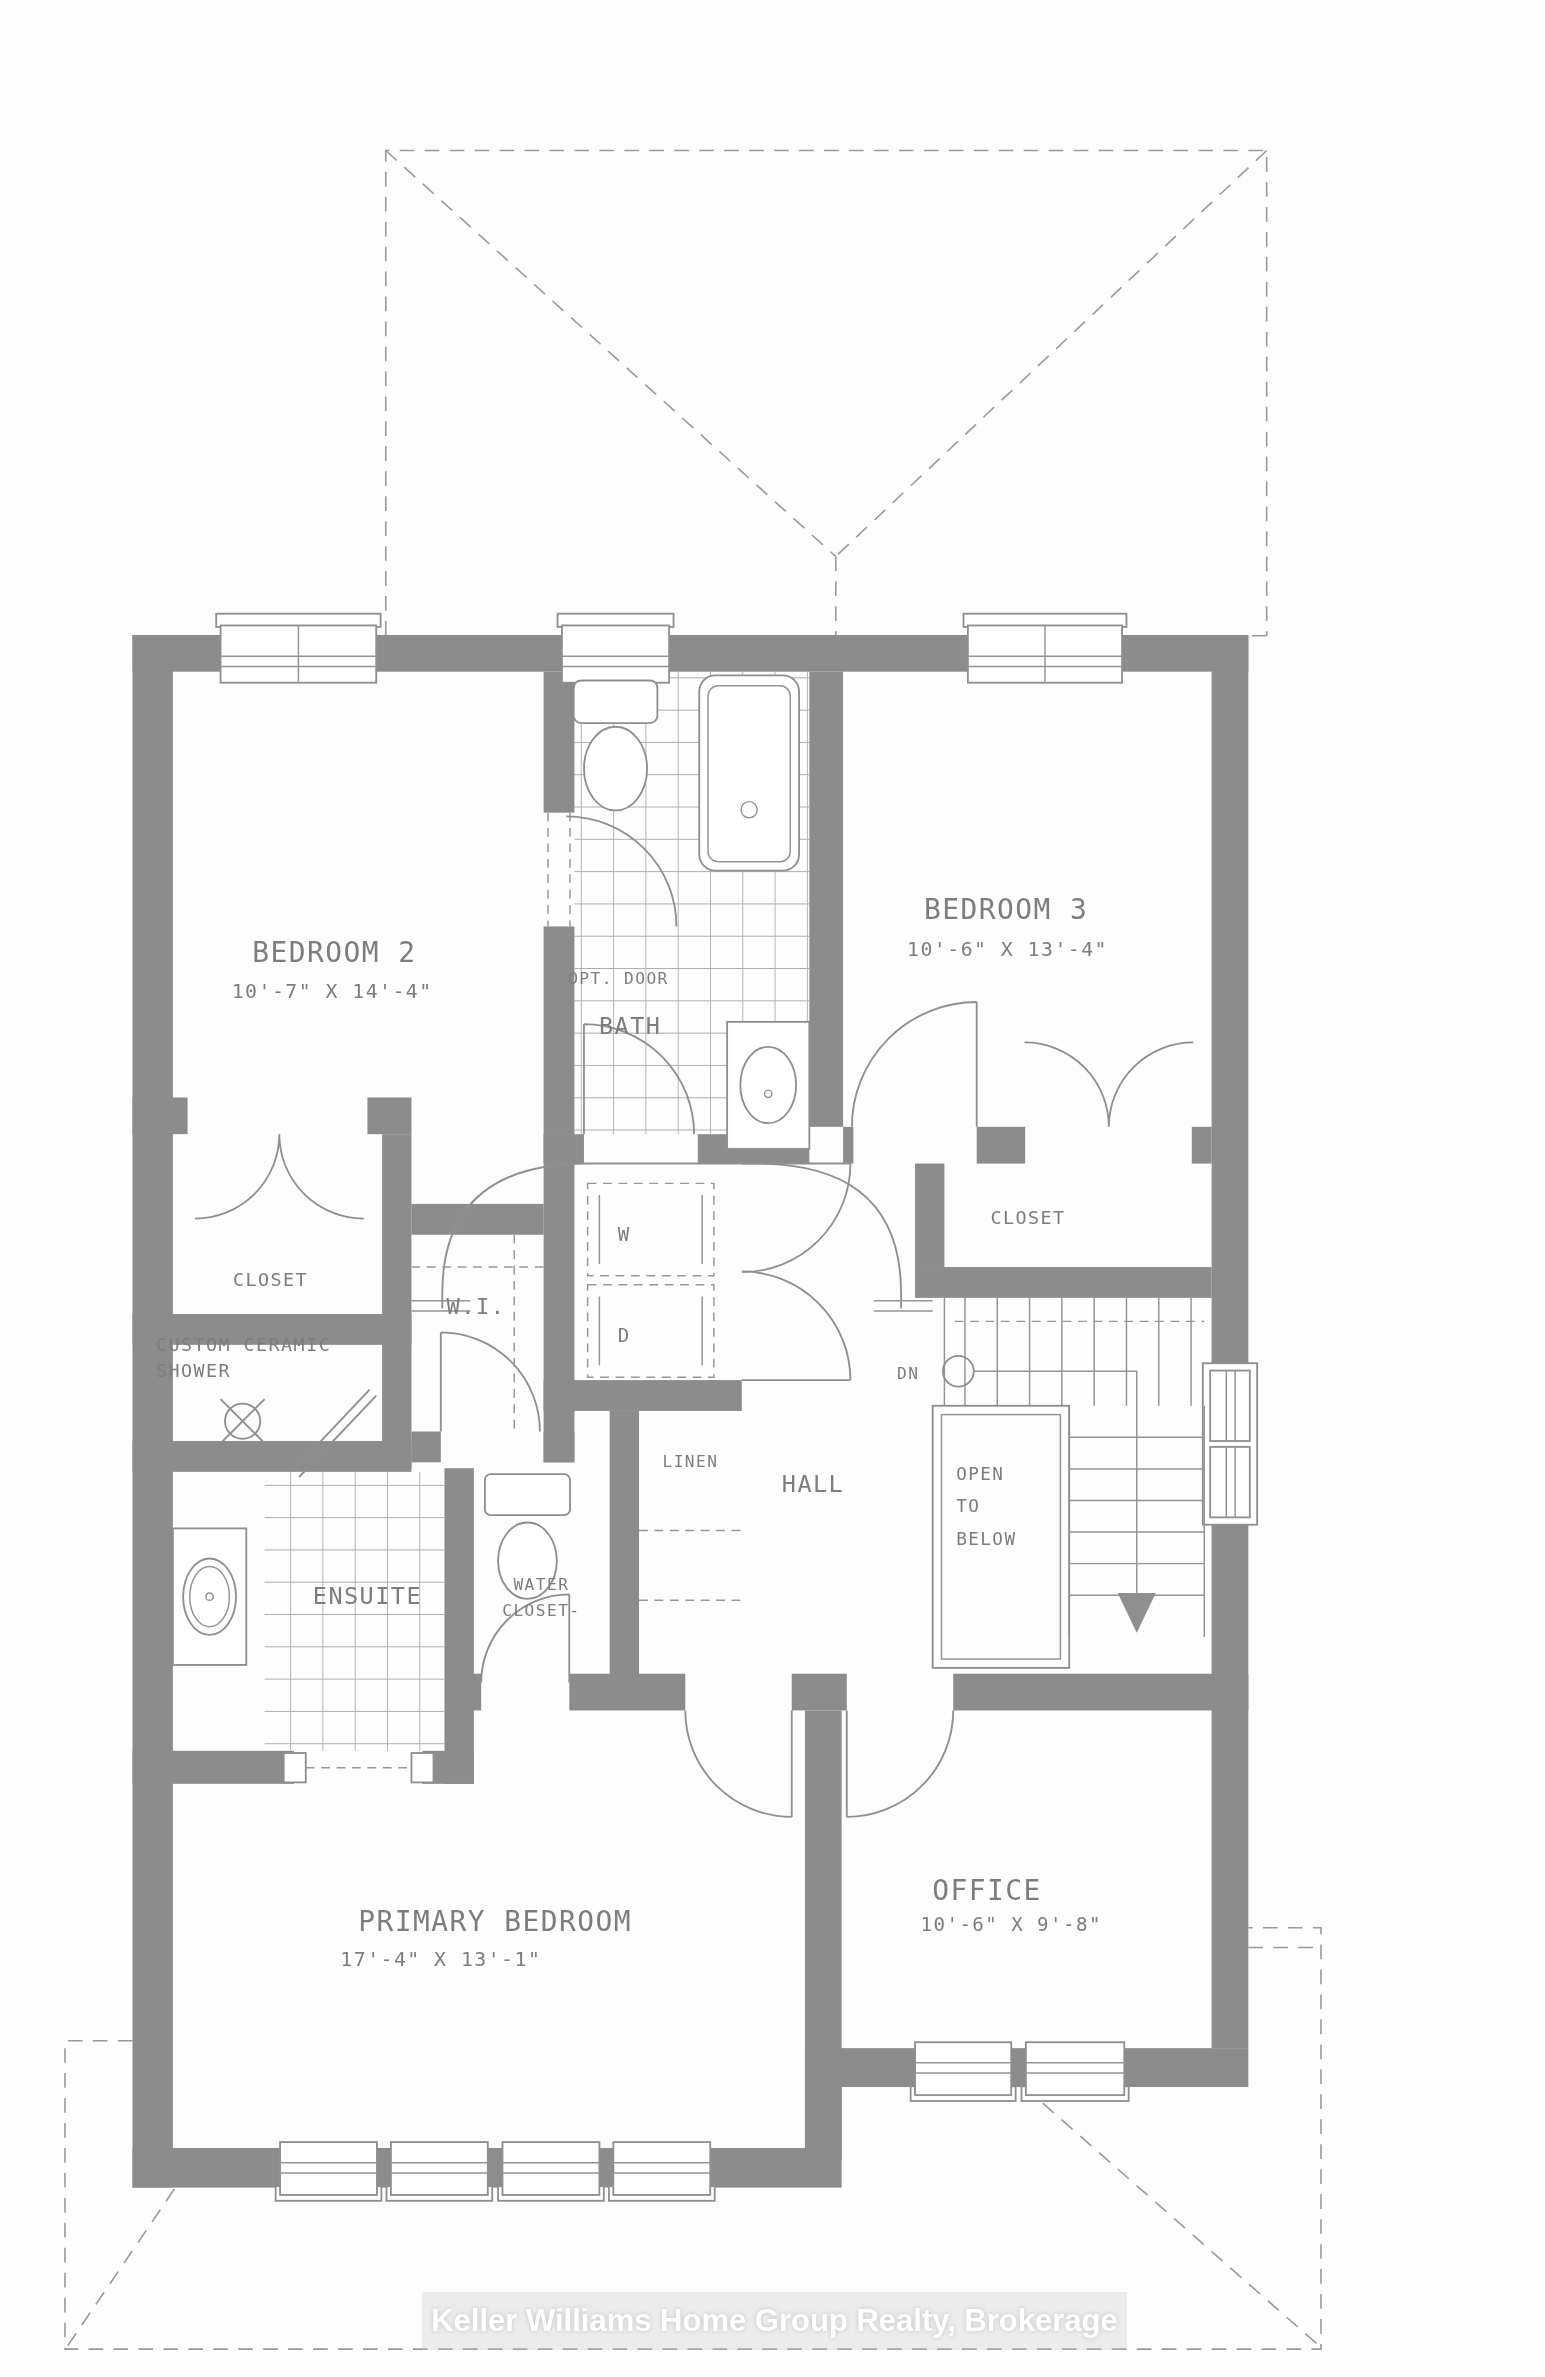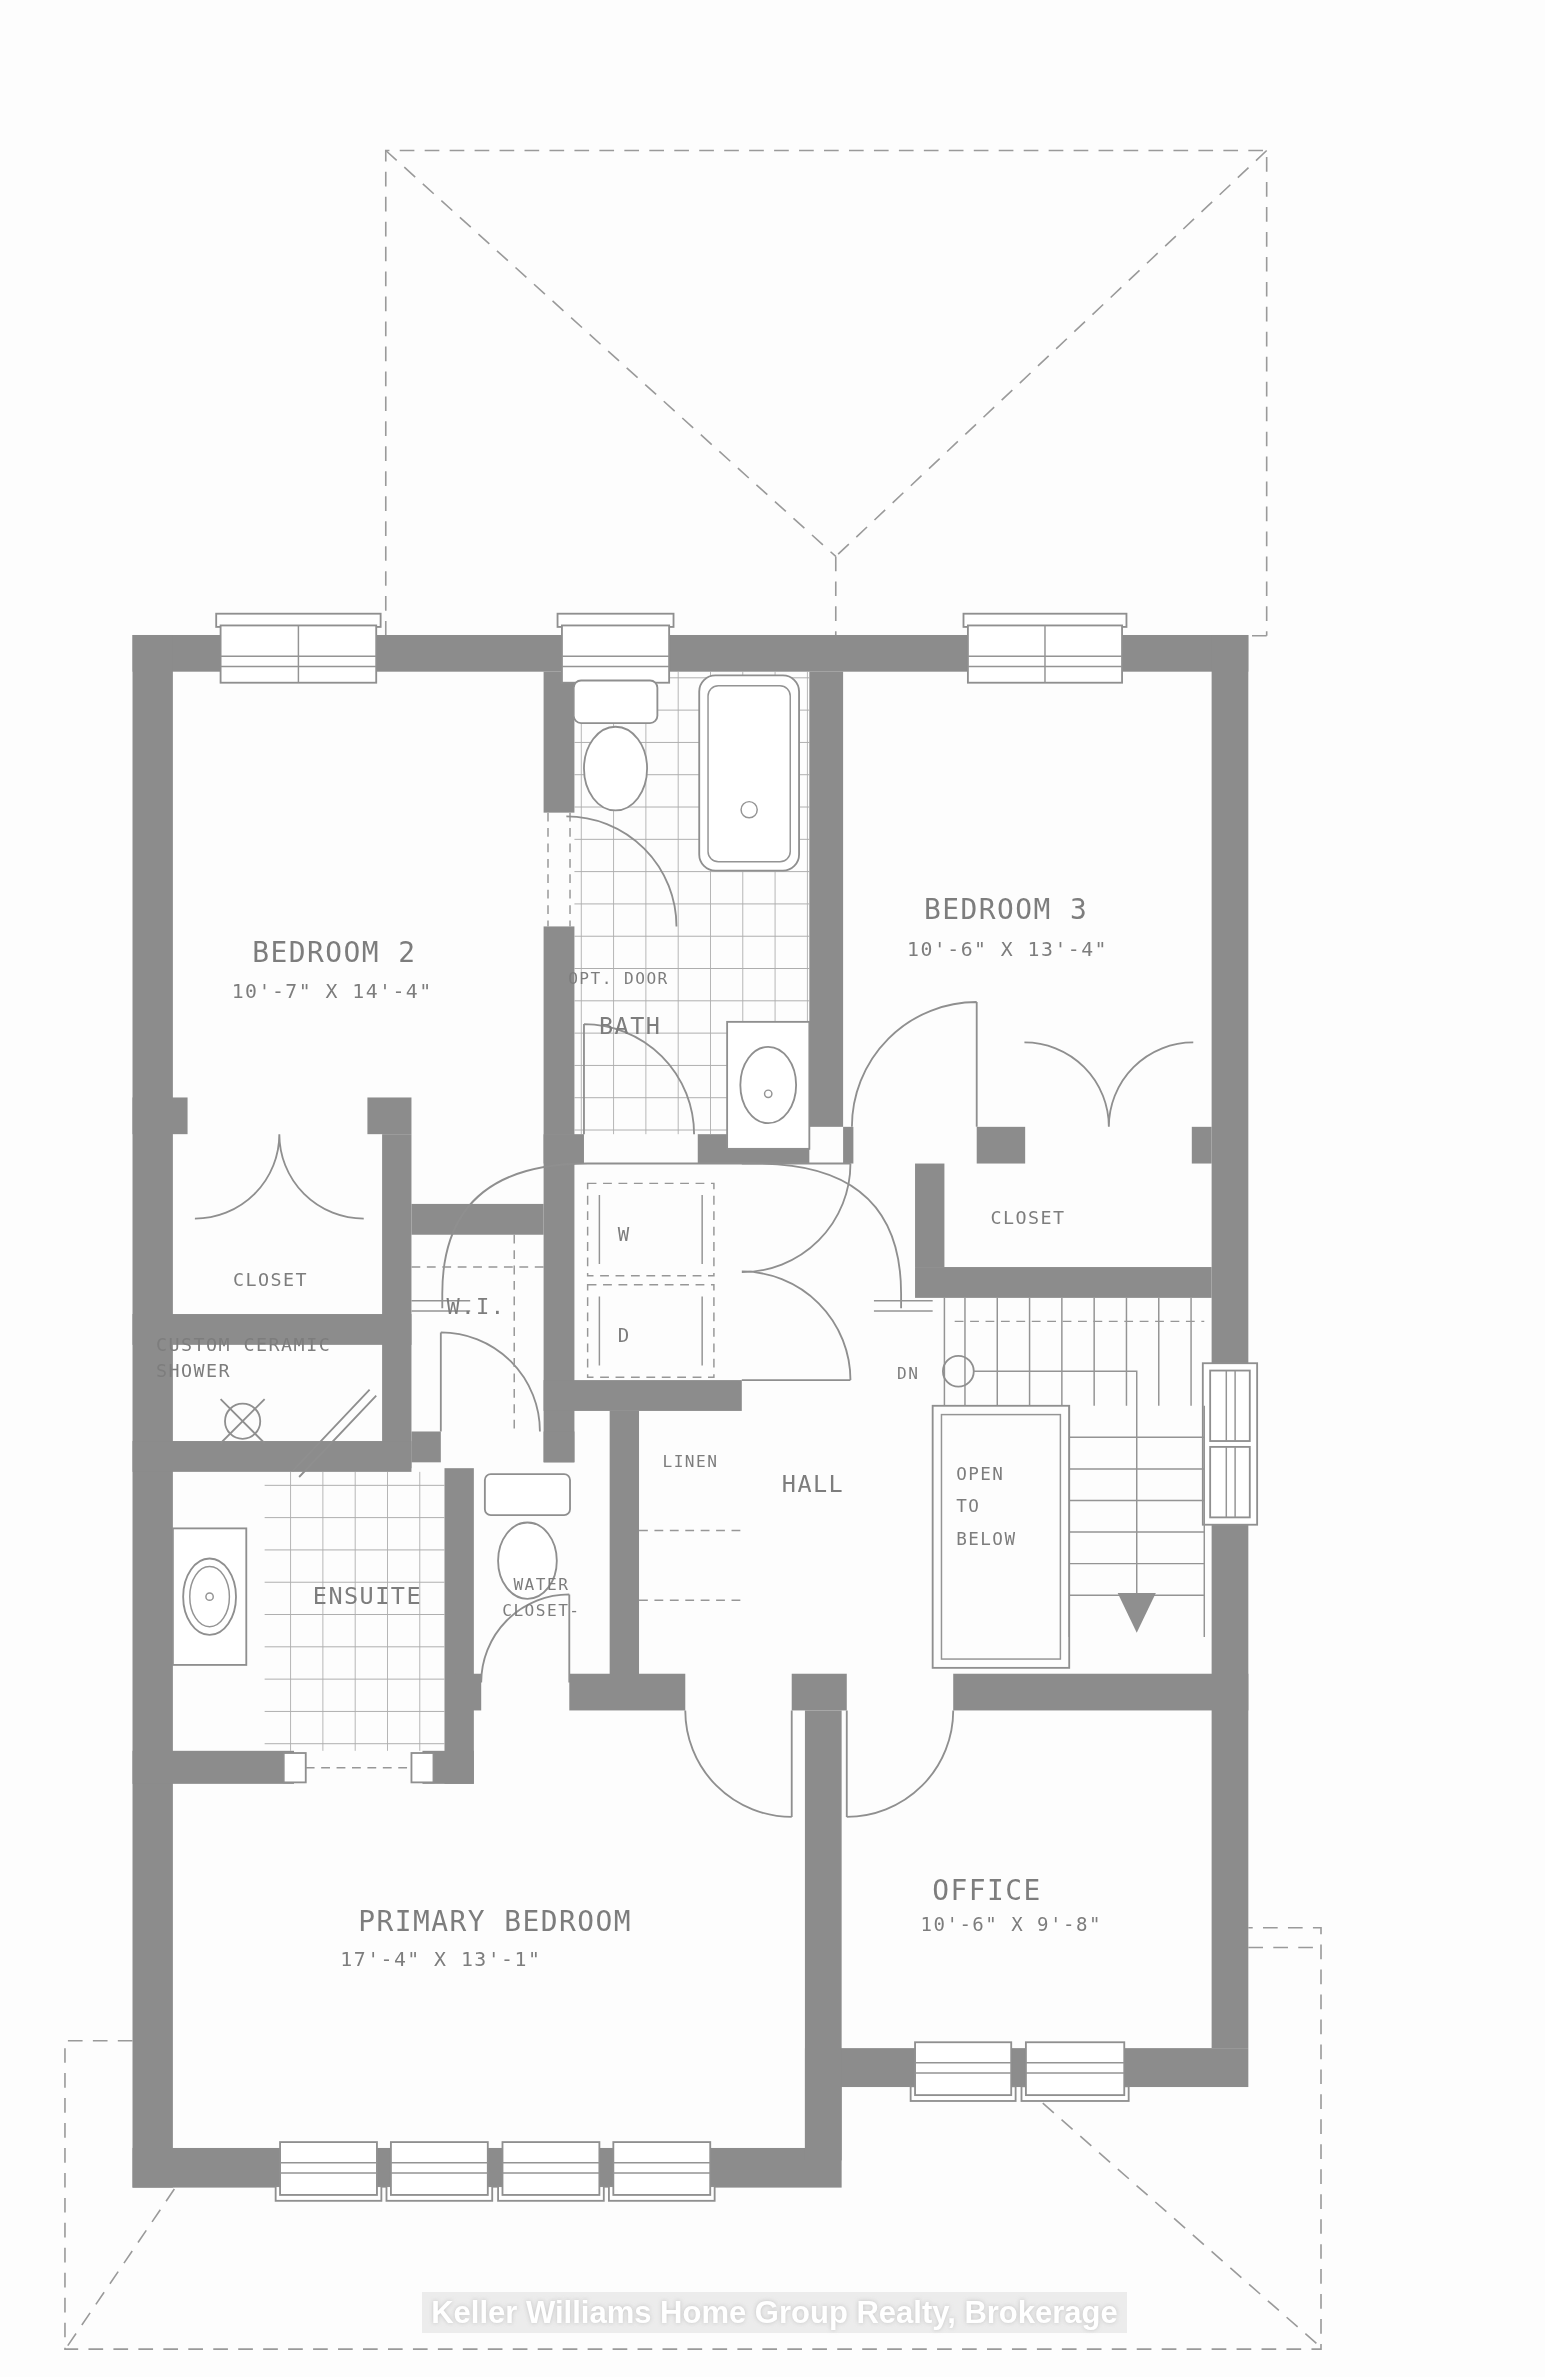--- a/index.html
+++ b/index.html
@@ -6,21 +6,21 @@
   #page{position:relative;width:1546px;height:2377px;background:#fdfdfd;overflow:hidden;
         font-family:"DejaVu Sans Mono", monospace;}
   svg{position:absolute;left:0;top:0;}
   .lbl{fill:#7d7d7d;letter-spacing:2px;}
   .wall{fill:#8c8c8c;stroke:none;}
   .ln{fill:none;stroke:#8f8f8f;stroke-width:2.5;}
   .lnthin{fill:none;stroke:#949494;stroke-width:2;}
   .fix{fill:#ffffff;stroke:#8f8f8f;stroke-width:2.5;}
   .dash{fill:none;stroke:#9a9a9a;stroke-width:2.2;stroke-dasharray:20 14;}
   .dash2{fill:none;stroke:#979797;stroke-width:2;stroke-dasharray:12 9;}
-  #watermark{position:absolute;left:422px;top:2292px;width:705px;height:41px;
+  #watermark{position:absolute;left:422px;top:2292px;width:705px;height:58px;
     display:flex;align-items:center;justify-content:center;
     background:rgba(195,195,195,0.28);color:#ffffff;font-size:31px;font-weight:bold;
     font-family:"Liberation Sans", sans-serif;white-space:nowrap;
     text-shadow:0 0 4.4px rgba(160,160,160,0.55);}
 </style>
 </head>
 <body>
 
 <div id="page">
 <svg width="1546" height="2377" viewBox="0 0 2105 3238">

